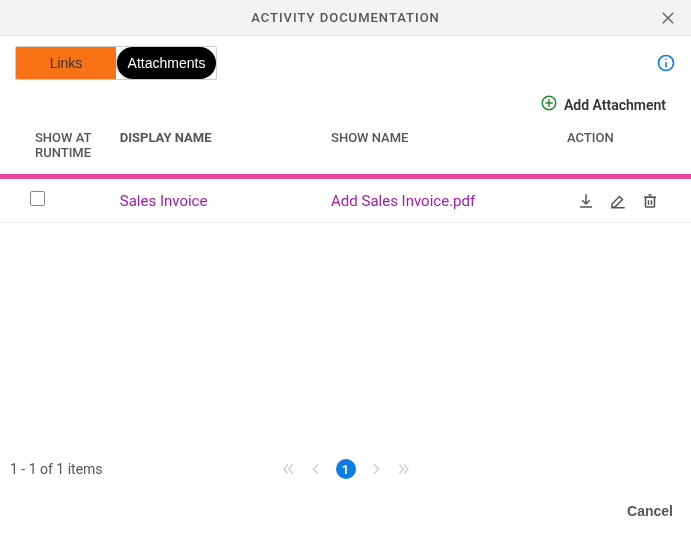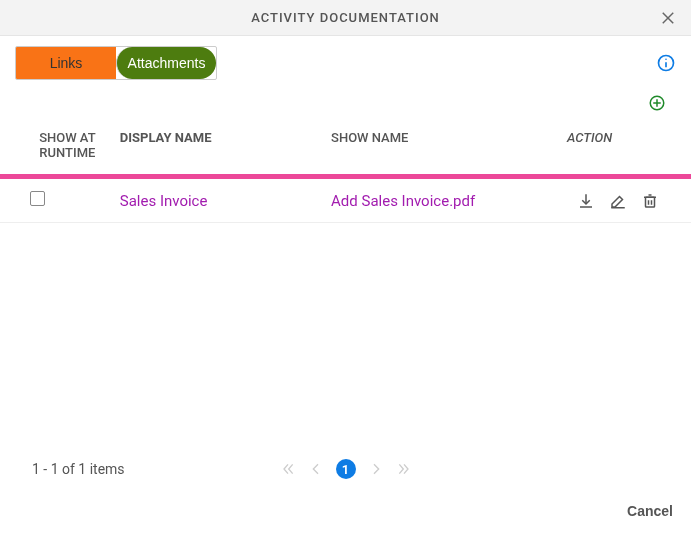--- a/index.html
+++ b/index.html
@@ -55,21 +55,21 @@
       font-size: 14px;
       cursor: pointer;
       border: none;
       background: #f97316;
       color: #333;
       width: 100px;
       text-align: center;
     }
     .tab + .tab { border-left: 1px solid #ccc; }
     .tab.active {
-      background: #4d7c0f;
+      background: #000000;
       color: #fff;
       border-radius: 16px;
     }
     .info-btn { cursor: pointer; display: flex; }
     .info-btn svg { width: 20px; height: 20px; }
 
     .add-attachment-row {
       display: flex;
       justify-content: flex-end;
       align-items: center;
@@ -85,24 +85,24 @@
       border-collapse: collapse;
     }
     .thead-row th {
       text-align: left;
       font-weight: 500;
       color: #555;
       font-size: 13px;
       padding: 8px 10px 14px;
       vertical-align: top;
     }
-    .thead-row th:first-child { padding-left: 35px; width: 110px; text-align: center; }
+    .thead-row th:first-child { padding-left: 35px; width: 110px; }
     .thead-row th:nth-child(2) { width: 215px; font-weight: bold; }
     .thead-row th:nth-child(3) { width: 250px; }
-    .thead-row th:last-child { padding-left: 0; font-style: italic; }
+    .thead-row th:last-child { padding-left: 0; }
     .tbody-row td {
       padding: 12px 10px;
       border-top: 5px solid #ec4899;
       border-bottom: 1px solid #eee;
       color: #a21caf;
       font-size: 15px;
       vertical-align: middle;
     }
     .checkbox-cell { text-align: left; padding-left: 30px !important; }
     .checkbox-box {
@@ -115,21 +115,21 @@
     .action-cell { text-align: left; padding-right: 20px !important; }
     .action-icons { display: flex; gap: 14px; align-items: center; justify-content: flex-end; padding-right: 12px;}
     .action-icons span { cursor: pointer; display: flex; align-items: center; }
     .action-icons svg { width: 18px; height: 18px; }
 
     .footer-section {
       position: absolute;
       bottom: 56px;
       left: 0;
       right: 0;
-      padding: 0 32px;
+      padding: 0 10px;
       display: flex;
       align-items: center;
     }
     .pagination-info { color: #555; font-size: 14px; }
     .pager {
       position: absolute;
       left: 50%;
       transform: translateX(-50%);
       display: flex;
       align-items: center;
@@ -202,20 +202,21 @@
 </div>
 
 <div class="add-attachment-row">
   <span>
     <svg viewBox="0 0 24 24" fill="none" stroke="#1f8a2a" stroke-width="2">
       <circle cx="12" cy="12" r="9"></circle>
       <line x1="12" y1="7" x2="12" y2="17"></line>
       <line x1="7" y1="12" x2="17" y2="12"></line>
     </svg>
   </span>
+  <span class="add-attachment-text">Add Attachment</span>
 </div>
 
 <table class="table">
   <thead>
     <tr class="thead-row">
       <th>
         <span>SHOW AT</span><br>
         <span>RUNTIME</span>
       </th>
       <th>DISPLAY NAME</th>

